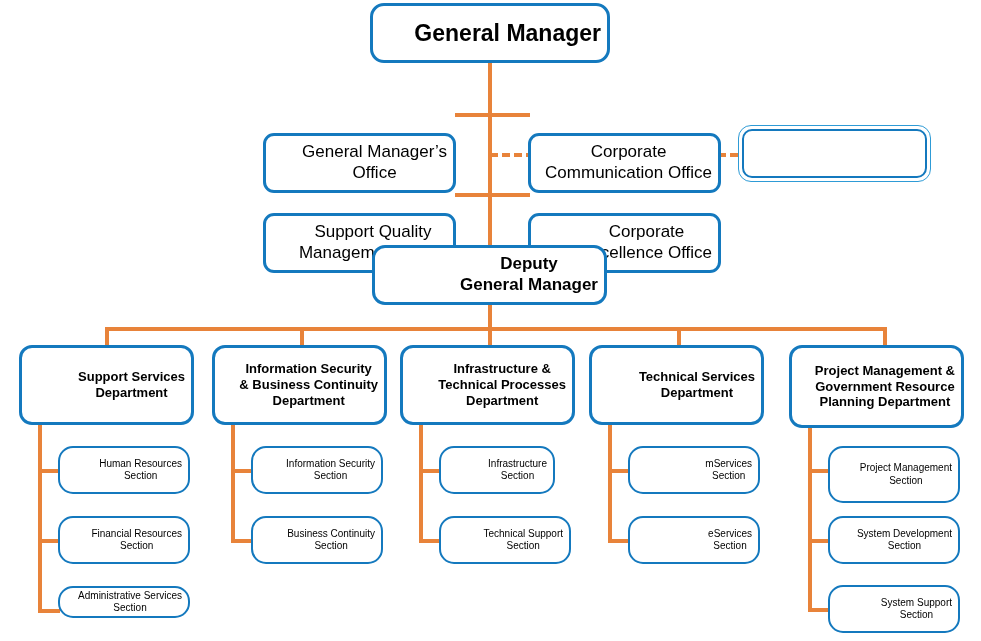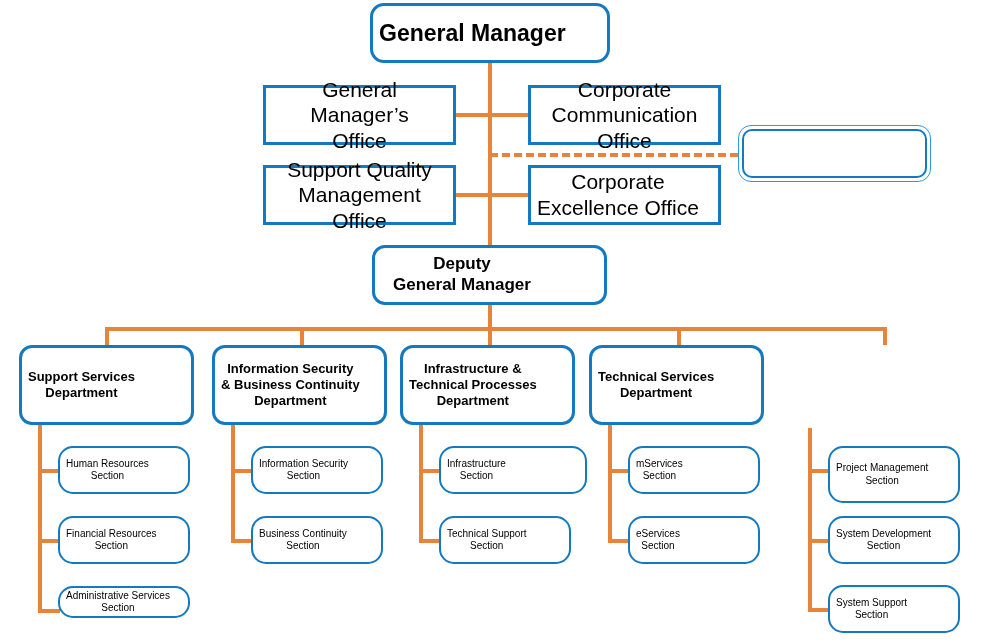--- a/index.html
+++ b/index.html
@@ -21,21 +21,21 @@
 
   
   .node {
     position: absolute;
     box-sizing: border-box;
     background: #ffffff;
     border: 3px solid #1479BE;
     border-radius: 12px;
     display: flex;
     align-items: center;
-    justify-content: flex-start;
+    justify-content: flex-end;
     text-align: center;
     color: #000000;
     line-height: 1.22;
     z-index: 5;
     padding: 2px 6px;
   }
   .node span { display: block; white-space: pre-line; }
 
   .node.lvl-gm {
     font-size: 23px;
@@ -43,24 +43,25 @@
     border-width: 3px;
     border-radius: 14px;
   }
   .node.lvl-dgm {
     font-size: 17px;
     font-weight: bold;
     border-width: 3px;
     border-radius: 13px;
   }
   .node.lvl-office {
-    font-size: 21px;
+    font-size: 17px;
     font-weight: normal;
     border-width: 3px;
-    border-radius: 0;
+    border-radius: 11px;
+    margin-top: 48px;
   }
   .node.lvl-dept {
     font-size: 13px;
     font-weight: bold;
     border-width: 3px;
     border-radius: 13px;
   }
   .node.lvl-section {
     font-size: 10px;
     font-weight: normal;
@@ -188,20 +189,25 @@
   </div>
   <div class="node lvl-dept" style="left:400px; top:345px; width:175px; height:80px;">
     <span>Infrastructure &amp;
 Technical Processes
 Department</span>
   </div>
   <div class="node lvl-dept" style="left:589px; top:345px; width:175px; height:80px;">
     <span>Technical Services
 Department</span>
   </div>
+  <div class="node lvl-dept" style="left:789px; top:345px; width:175px; height:83px;">
+    <span>Project Management &amp;
+Government Resource
+Planning Department</span>
+  </div>
 
   <div class="node lvl-section" style="left:58px; top:446px; width:132px; height:48px;">
     <span>Human Resources
 Section</span>
   </div>
   <div class="node lvl-section" style="left:58px; top:516px; width:132px; height:48px;">
     <span>Financial Resources
 Section</span>
   </div>
   <div class="node lvl-section" style="left:58px; top:586px; width:132px; height:32px;">
@@ -211,21 +217,21 @@
 
   <div class="node lvl-section" style="left:251px; top:446px; width:132px; height:48px;">
     <span>Information Security
 Section</span>
   </div>
   <div class="node lvl-section" style="left:251px; top:516px; width:132px; height:48px;">
     <span>Business Continuity
 Section</span>
   </div>
 
-  <div class="node lvl-section" style="left:439px; top:446px; width:148px; height:48px;">
+  <div class="node lvl-section" style="left:439px; top:446px; width:116px; height:48px;">
     <span>Infrastructure
 Section</span>
   </div>
   <div class="node lvl-section" style="left:439px; top:516px; width:132px; height:48px;">
     <span>Technical Support
 Section</span>
   </div>
 
   <div class="node lvl-section" style="left:628px; top:446px; width:132px; height:48px;">
     <span>mServices

